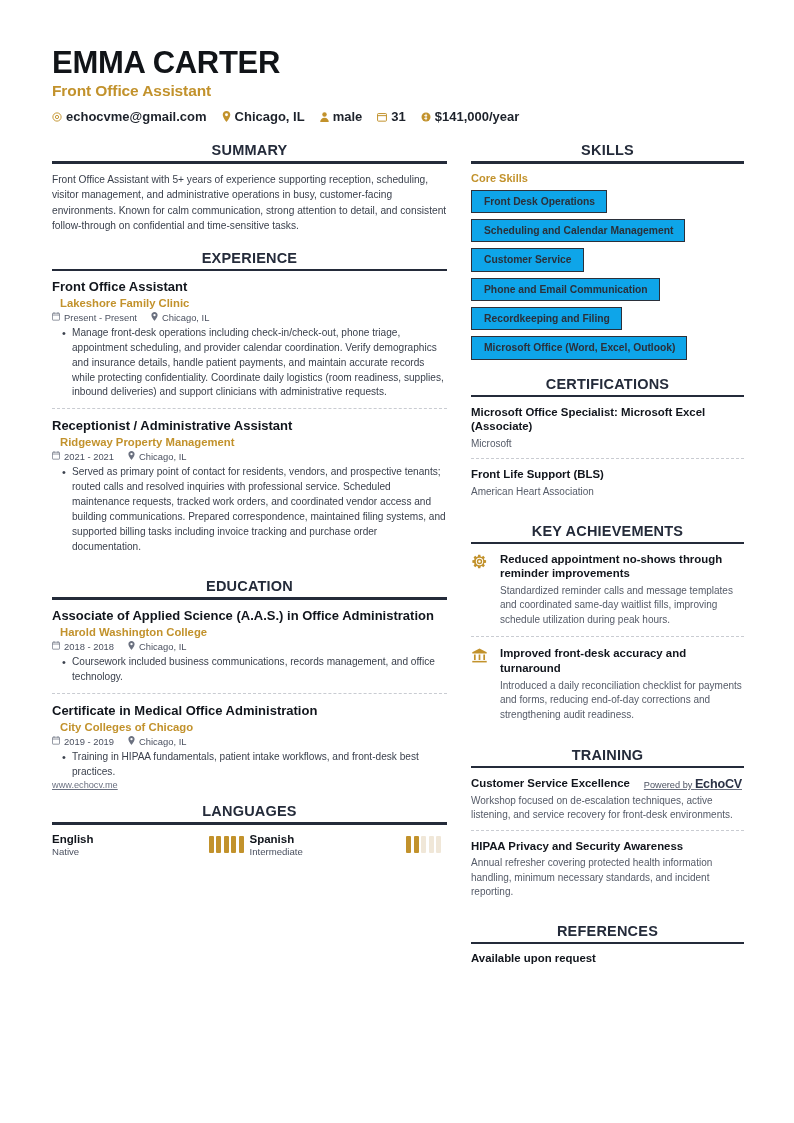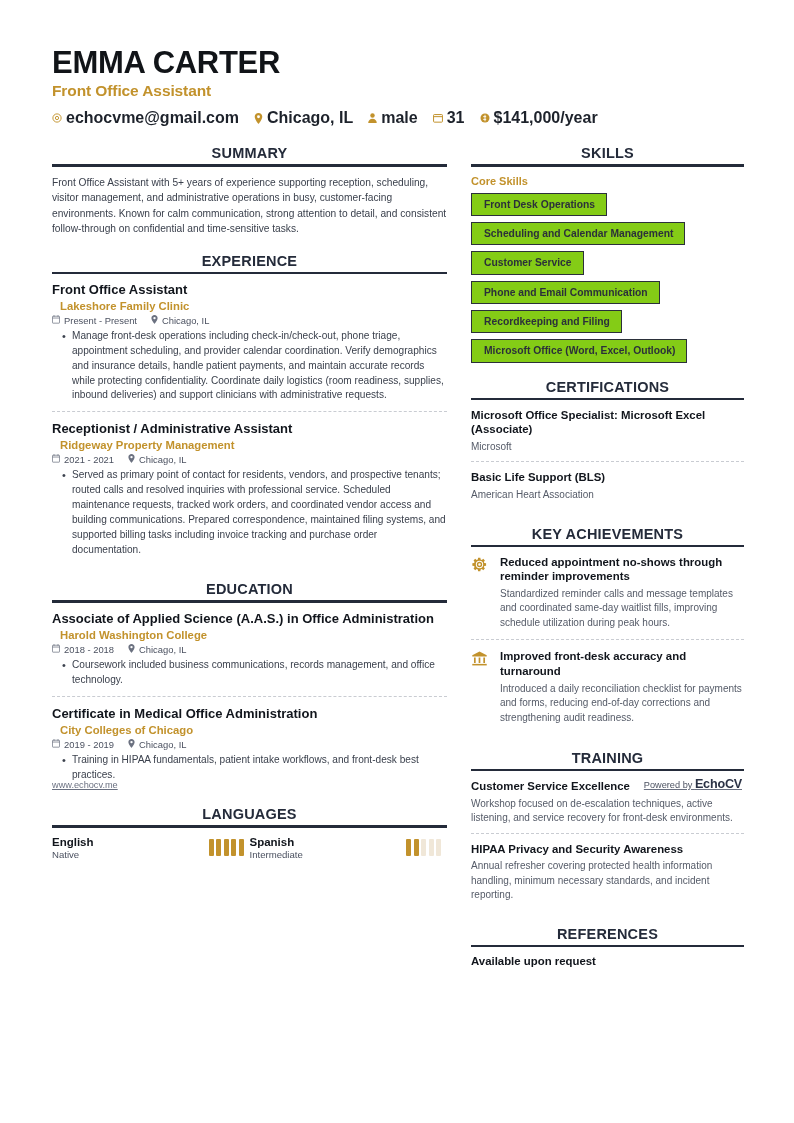--- a/index.html
+++ b/index.html
@@ -34,21 +34,21 @@
     color: #c2922c;
     margin-top: 3px;
     letter-spacing: -0.1px;
   }
   .contact-row {
     display: flex;
     align-items: center;
     flex-wrap: wrap;
     gap: 0 15px;
     margin-top: 9px;
-    font-size: 16px;
+    font-size: 13px;
     font-weight: 700;
     color: #1d222b;
   }
   .contact-item {
     display: flex;
     align-items: center;
     gap: 4px;
     white-space: nowrap;
   }
   .contact-item svg { display: block; }
@@ -174,21 +174,21 @@
   
   .skill-group-label {
     font-size: 11px;
     font-weight: 700;
     color: #c2922c;
     margin-bottom: 6px;
   }
   .chips { display: flex; flex-direction: column; align-items: flex-start; gap: 6px; }
   .chip {
     border: 1.1px solid #2b303a;
-    background: #84cc16;
+    background: #0ea5e9;
     padding: 5px 11px 5px 12px;
     font-size: 10.3px;
     font-weight: 700;
     color: #2b303a;
     line-height: 1.1;
   }
 
   
   .rblock { padding-bottom: 7px; }
   .rblock + .rblock {
@@ -485,21 +485,21 @@
       </div>
 
       <div class="section">
         <div class="sec-title">CERTIFICATIONS</div>
         <div class="sec-rule"></div>
         <div class="rblock">
           <div class="rblock-title">Microsoft Office Specialist: Microsoft Excel (Associate)</div>
           <div class="rblock-sub">Microsoft</div>
         </div>
         <div class="rblock">
-          <div class="rblock-title">Basic Life Support (BLS)</div>
+          <div class="rblock-title">Front Life Support (BLS)</div>
           <div class="rblock-sub">American Heart Association</div>
         </div>
       </div>
 
       <div class="section">
         <div class="sec-title">KEY ACHIEVEMENTS</div>
         <div class="sec-rule"></div>
 
         <div class="ach">
           <div class="ach-icon">

